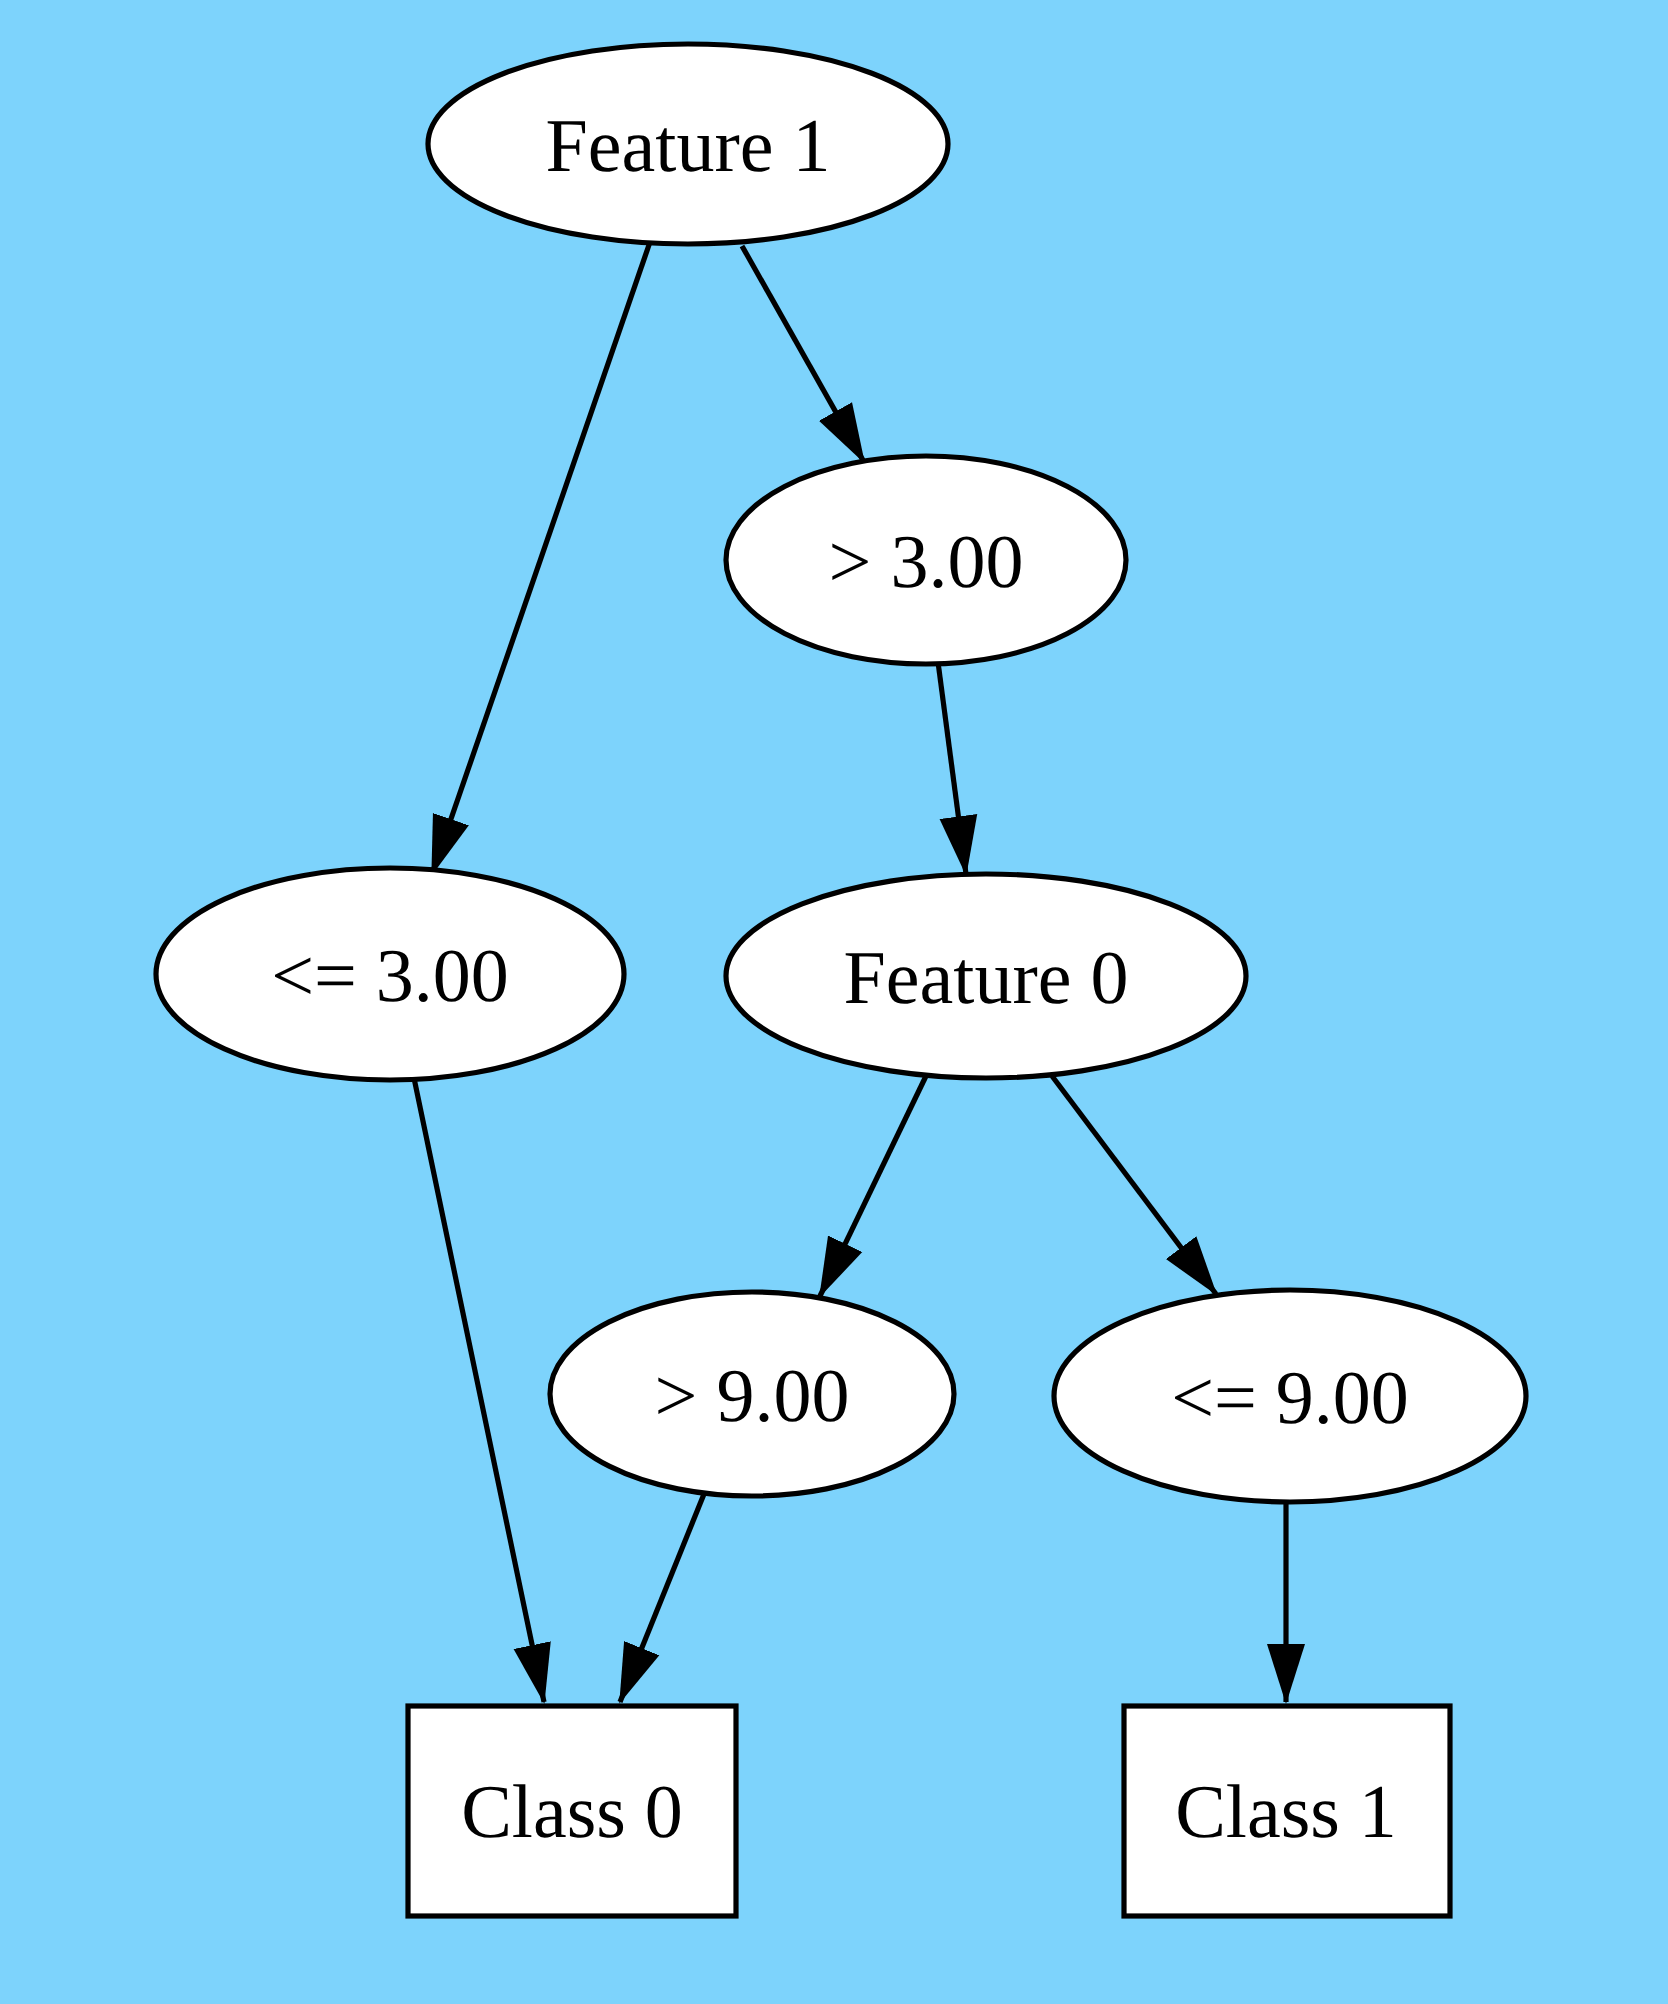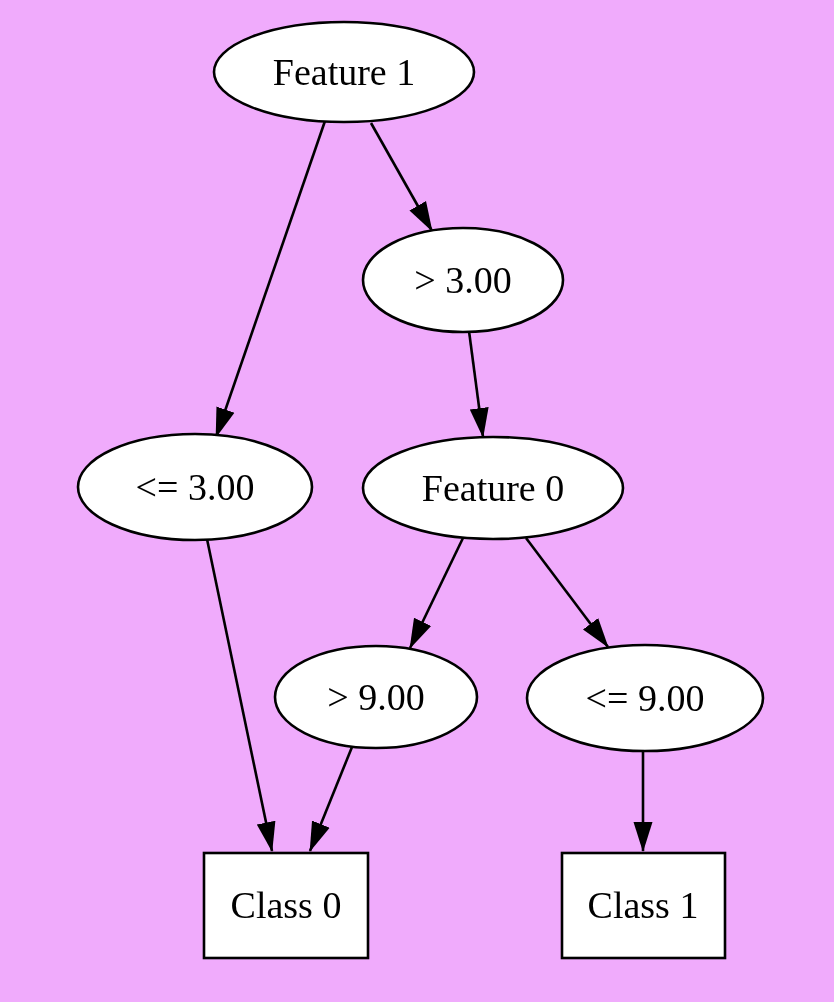--- a/index.html
+++ b/index.html
@@ -6,21 +6,21 @@
     margin: 0;
     padding: 0;
     background: #ffffff;
     width: 834px;
     height: 1002px;
     overflow: hidden;
   }
   #stage {
     width: 834px;
     height: 1002px;
-    background: #f0abfc;
+    background: #7dd3fc;
   }
   svg {
     display: block;
   }
   .node-shape {
     fill: #ffffff;
     stroke: #000000;
     stroke-width: 2.6;
   }
   .node-label {

